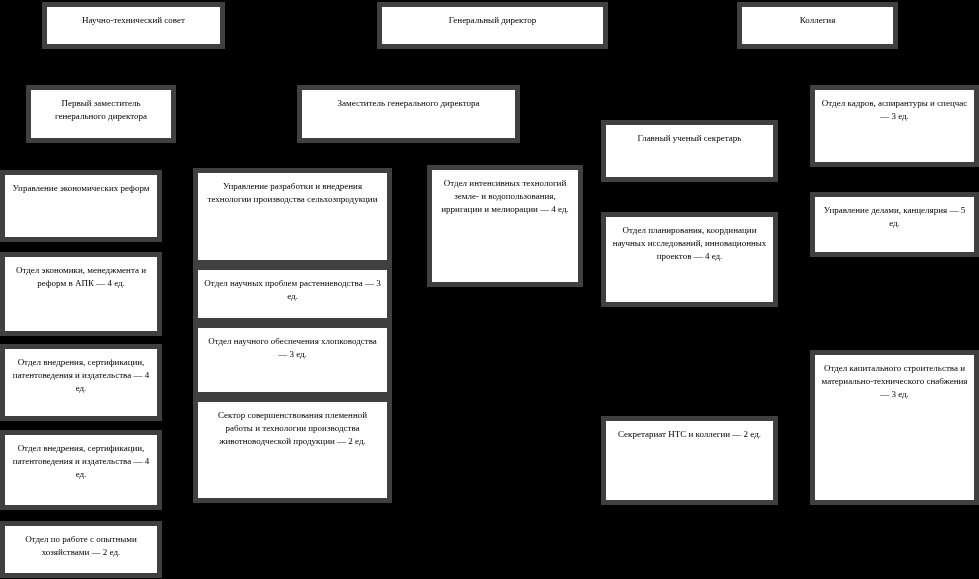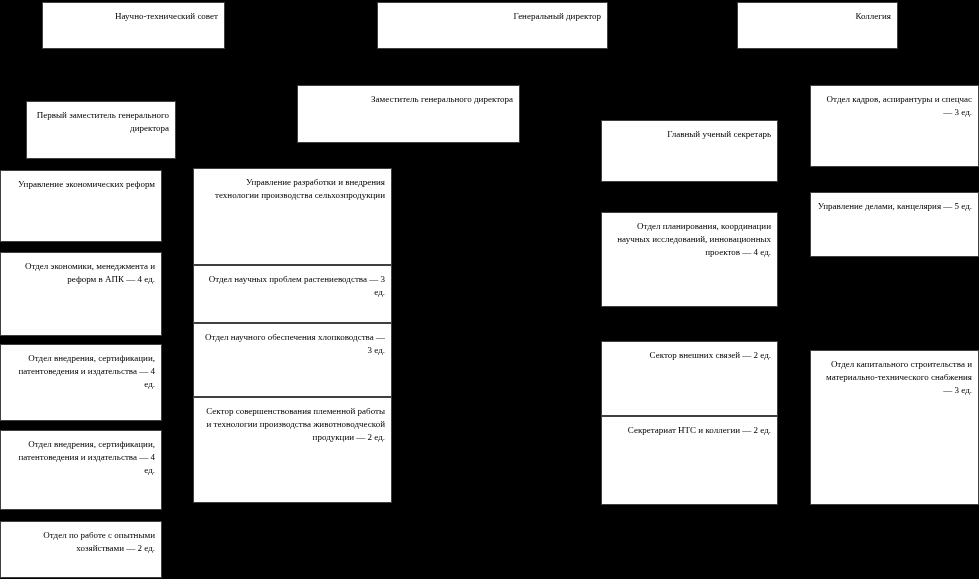--- a/index.html
+++ b/index.html
@@ -16,23 +16,23 @@
   #chart {
     position: relative;
     width: 979px;
     height: 579px;
     background: #000000;
   }
   .node {
     position: absolute;
     background: #ffffff;
     color: #000000;
-    border: 1px solid #404040;
+    border: 5px solid #404040;
     box-sizing: border-box;
-    text-align: right;
+    text-align: center;
     font-size: 9px;
     line-height: 13px;
     padding: 7px 6px 4px 6px;
     -webkit-font-smoothing: none;
   }
   .node-label {
     display: block;
     white-space: normal;
     word-wrap: break-word;
   }
@@ -43,55 +43,55 @@
 <div id="chart">
     <div class="node" style="left: 42px; top: 2px; width: 183px; height: 47px;">
       <span class="node-label">Научно-технический совет</span>
     </div>
     <div class="node" style="left: 377px; top: 2px; width: 231px; height: 47px;">
       <span class="node-label">Генеральный директор</span>
     </div>
     <div class="node" style="left: 737px; top: 2px; width: 161px; height: 47px;">
       <span class="node-label">Коллегия</span>
     </div>
-    <div class="node" style="left: 26px; top: 101px; width: 150px; height: 58px;">
+    <div class="node" style="left: 26px; top: 85px; width: 150px; height: 58px;">
       <span class="node-label">Первый заместитель генерального директора</span>
     </div>
     <div class="node" style="left: 297px; top: 85px; width: 223px; height: 58px;">
       <span class="node-label">Заместитель генерального директора</span>
     </div>
     <div class="node" style="left: 810px; top: 85px; width: 169px; height: 82px;">
       <span class="node-label">Отдел кадров, аспирантуры и спецчас — 3 ед.</span>
     </div>
     <div class="node" style="left: 601px; top: 120px; width: 177px; height: 62px;">
       <span class="node-label">Главный ученый секретарь</span>
     </div>
     <div class="node" style="left: 0px; top: 170px; width: 162px; height: 72px;">
       <span class="node-label">Управление экономических реформ</span>
     </div>
     <div class="node" style="left: 193px; top: 168px; width: 199px; height: 97px;">
       <span class="node-label">Управление разработки и внедрения технологии производства сельхозпродукции</span>
     </div>
+    <div class="node" style="left: 427px; top: 165px; width: 156px; height: 122px;">
+      <span class="node-label">Отдел интенсивных технологий земле- и водопользования, ирригации и мелиорации — 4 ед.</span>
+    </div>
     <div class="node" style="left: 810px; top: 192px; width: 169px; height: 65px;">
       <span class="node-label">Управление делами, канцелярия — 5 ед.</span>
     </div>
     <div class="node" style="left: 601px; top: 212px; width: 177px; height: 95px;">
       <span class="node-label">Отдел планирования, координации научных исследований, инновационных проектов — 4 ед.</span>
     </div>
     <div class="node" style="left: 0px; top: 252px; width: 162px; height: 84px;">
       <span class="node-label">Отдел экономики, менеджмента и реформ в АПК — 4 ед.</span>
     </div>
     <div class="node" style="left: 193px; top: 265px; width: 199px; height: 58px;">
       <span class="node-label">Отдел научных проблем растениеводства — 3 ед.</span>
     </div>
     <div class="node" style="left: 193px; top: 323px; width: 199px; height: 74px;">
       <span class="node-label">Отдел научного обеспечения хлопководства — 3 ед.</span>
-    </div>
-    <div class="node" style="left: 601px; top: 341px; width: 177px; height: 75px;">
-      <span class="node-label">Сектор внешних связей — 2 ед.</span>
     </div>
     <div class="node" style="left: 0px; top: 344px; width: 162px; height: 77px;">
       <span class="node-label">Отдел внедрения, сертификации, патентоведения и издательства —  4 ед.</span>
     </div>
     <div class="node" style="left: 810px; top: 350px; width: 169px; height: 155px;">
       <span class="node-label">Отдел капитального строительства и материально-технического снабжения — 3 ед.</span>
     </div>
     <div class="node" style="left: 193px; top: 397px; width: 199px; height: 106px;">
       <span class="node-label">Сектор совершенствования племенной работы и технологии производства животноводческой продукции — 2 ед.</span>
     </div>

